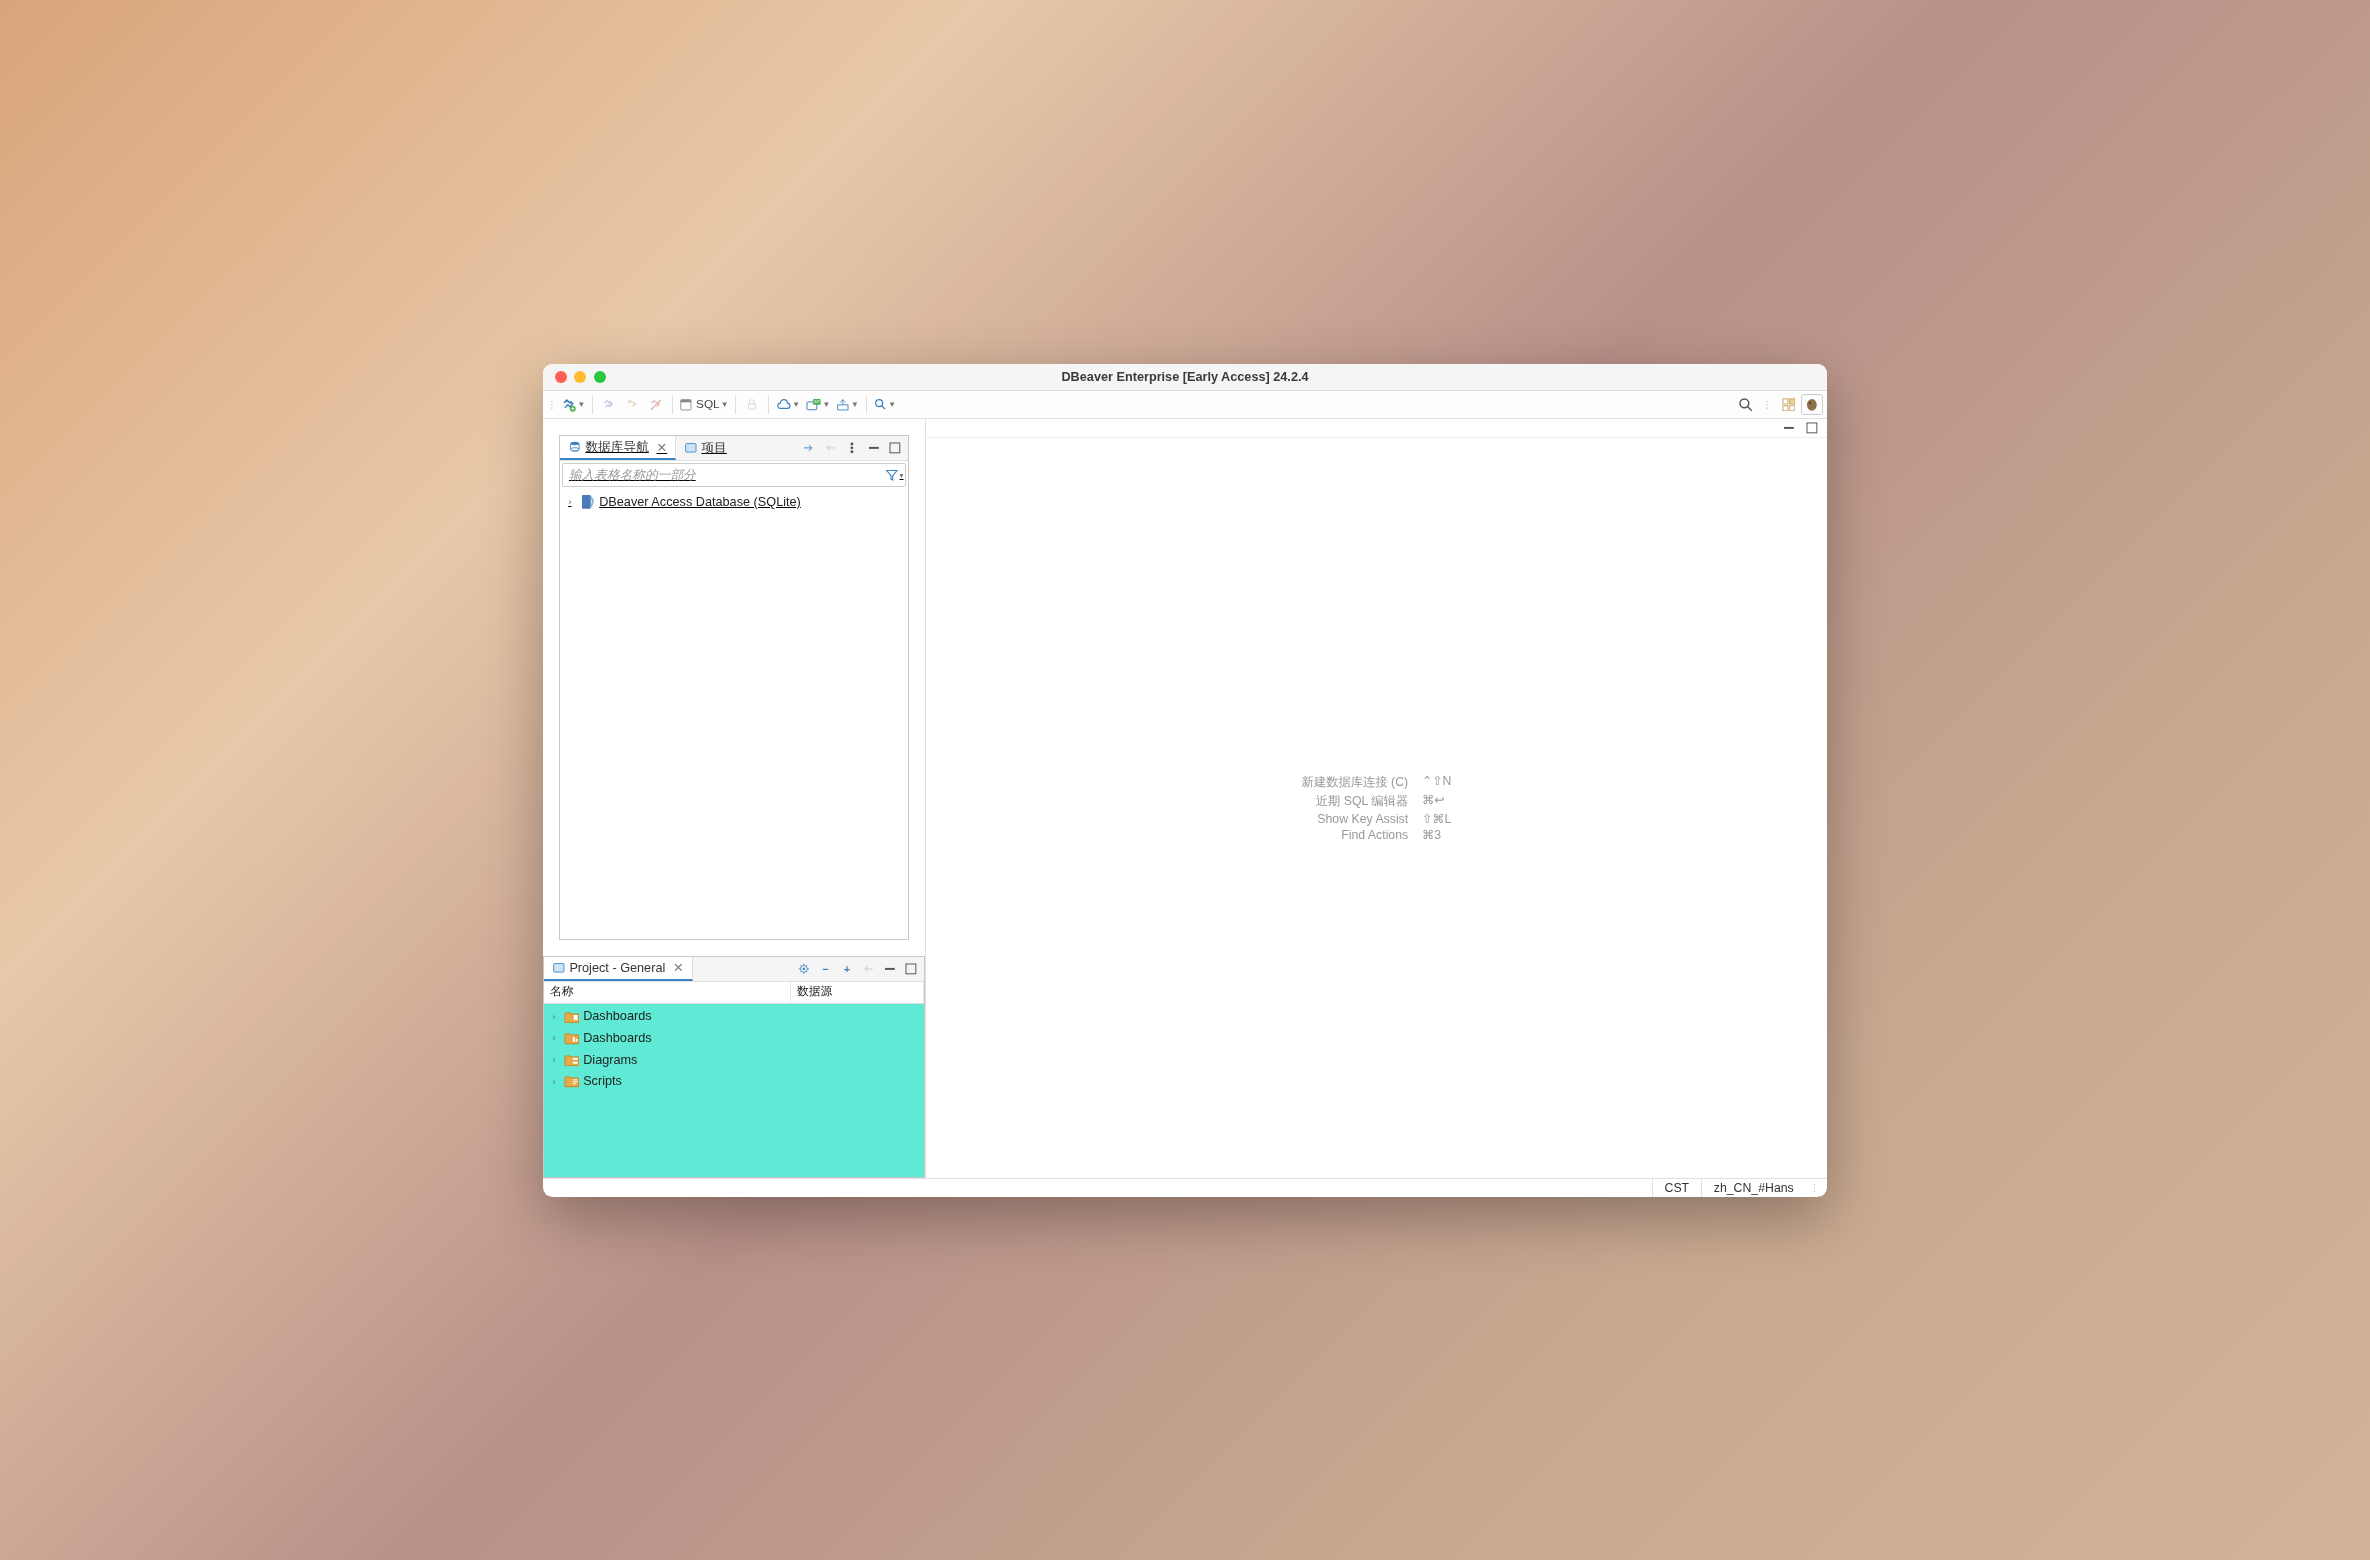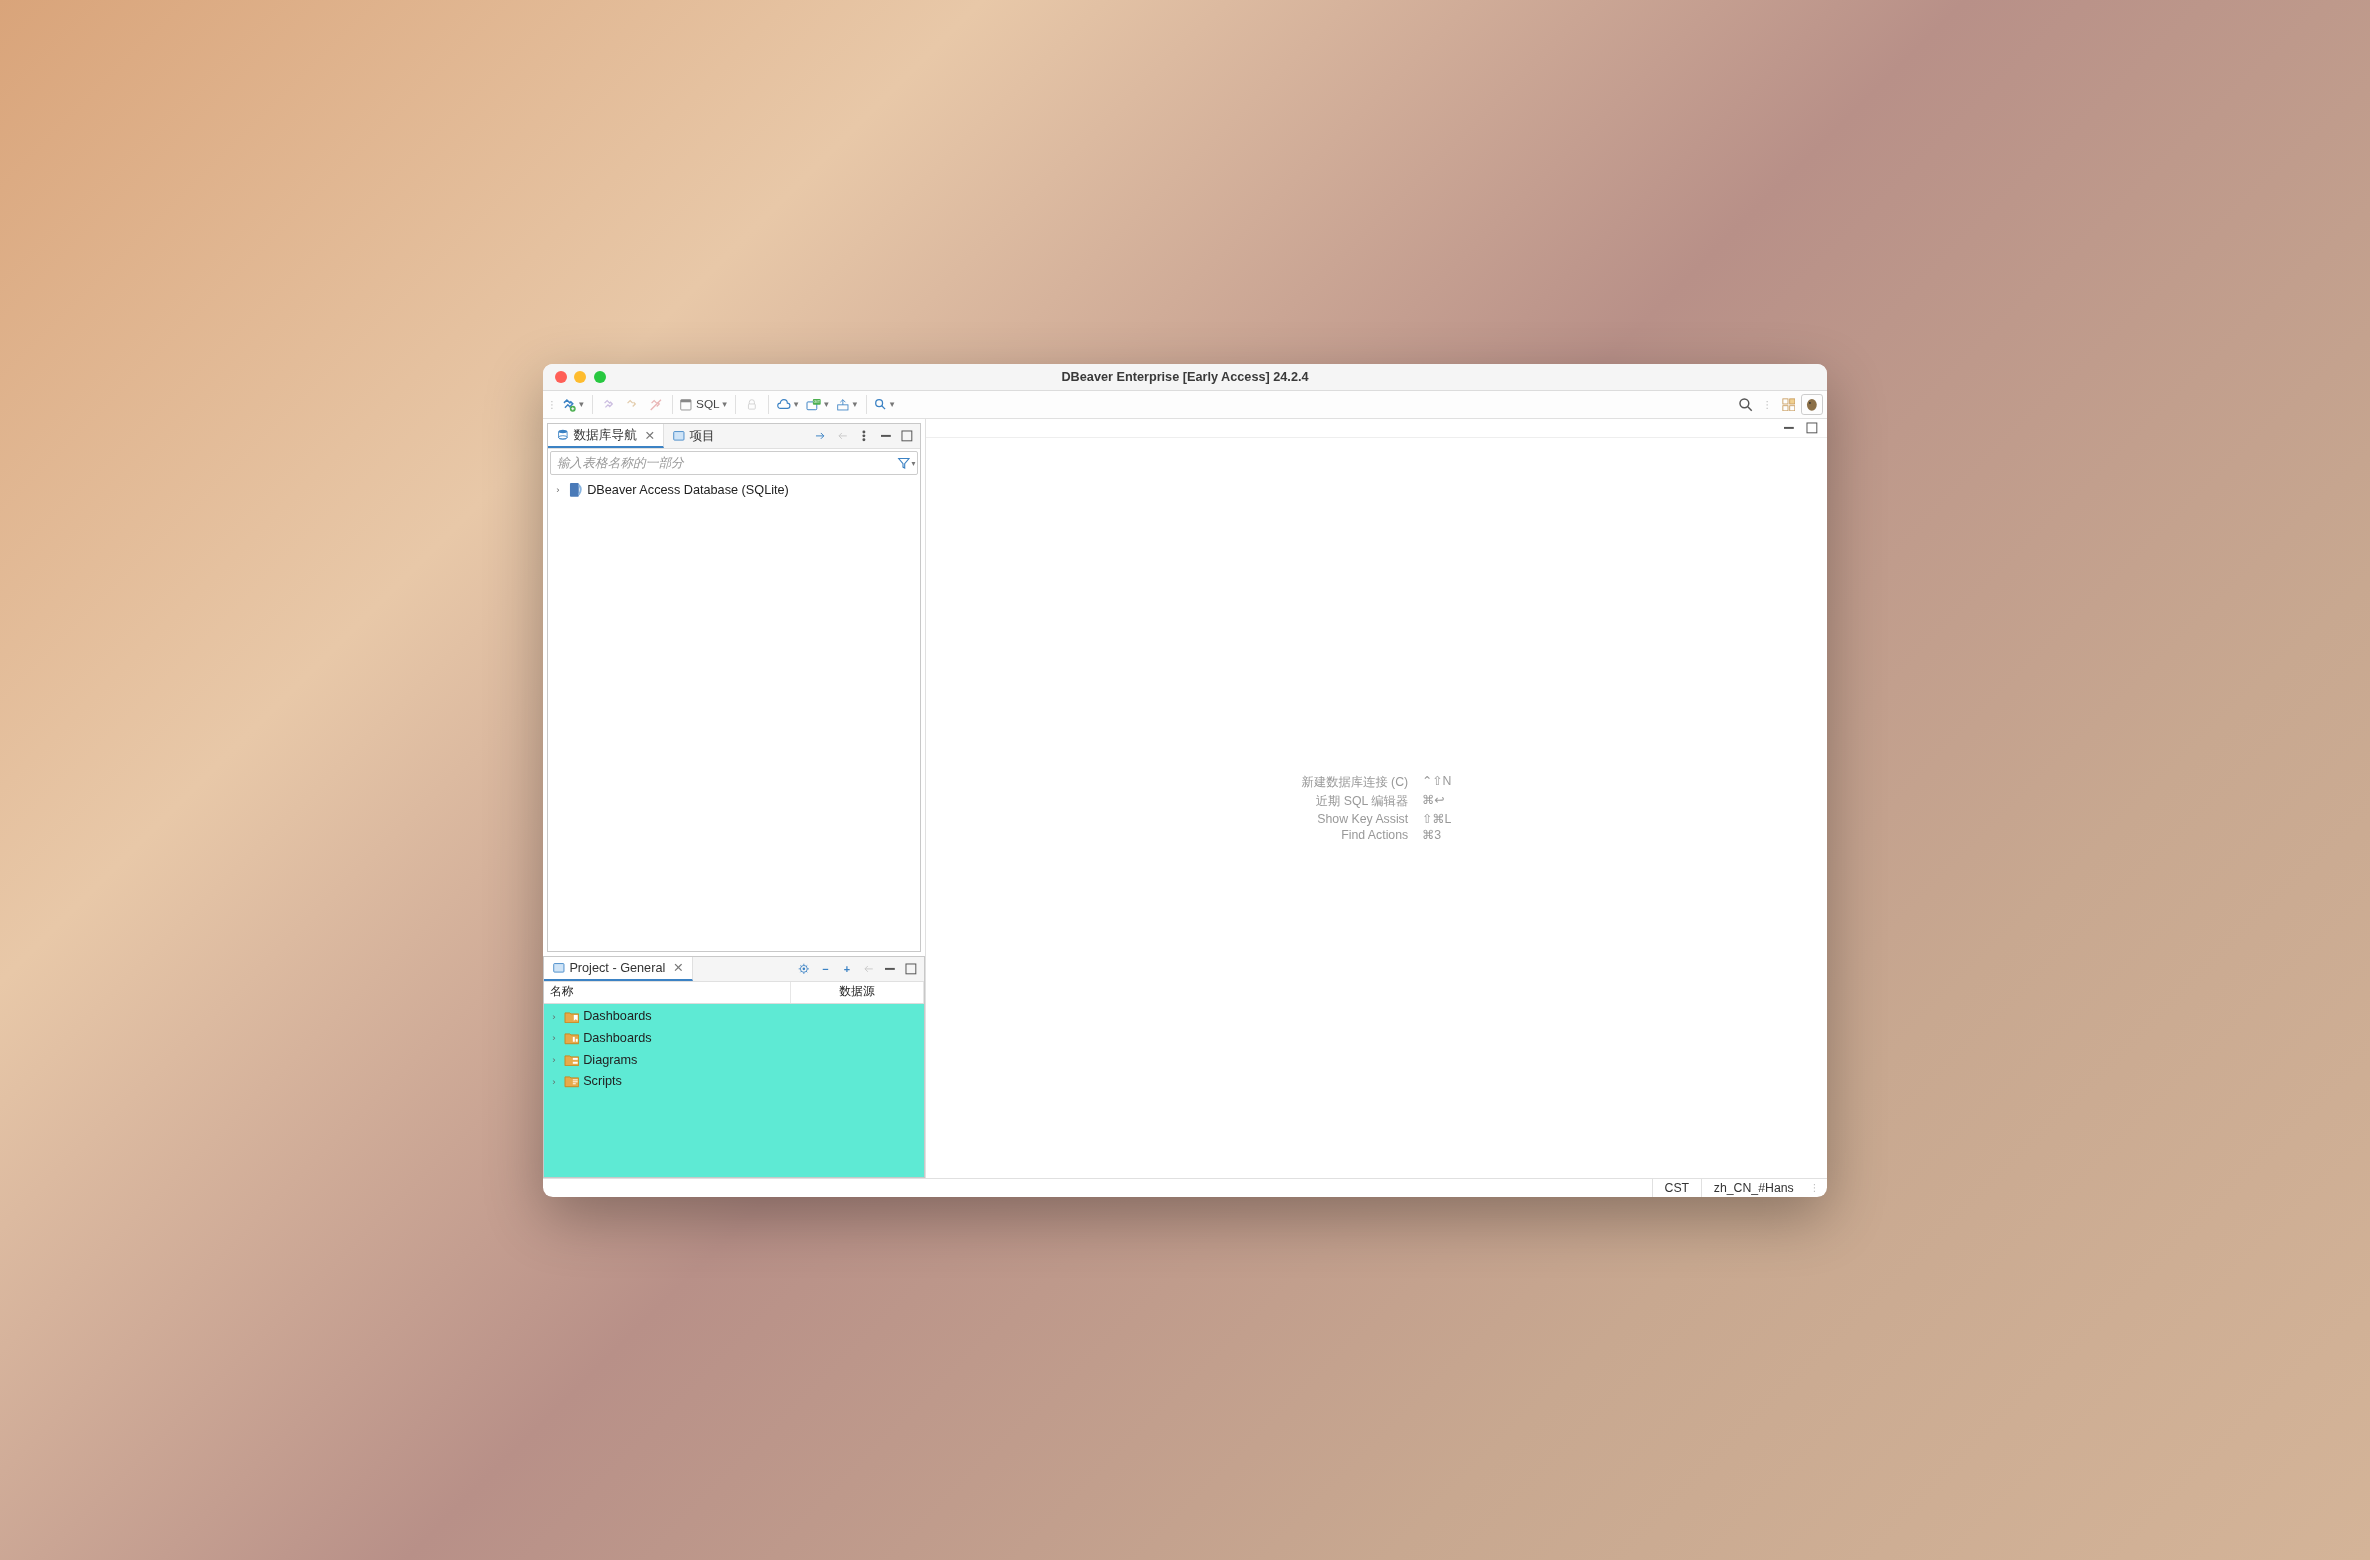--- a/index.html
+++ b/index.html
@@ -88,21 +88,21 @@
   display: flex;
   min-height: 0;
 }
 .left-panel {
   width: 383px;
   border-right: 1px solid #e0e0e0;
   display: flex;
   flex-direction: column;
   min-height: 0;
 }
-.db-nav { flex: 1; display: flex; flex-direction: column; border: 1px solid #c8c8c8; margin: 4px; min-height: 0; background: #fff; }
+.db-nav { flex: 1; display: flex; flex-direction: column; border: 1px solid #c8c8c8; margin: 16px; min-height: 0; background: #fff; text-decoration: underline; }
 .tab-header {
   display: flex;
   align-items: center;
   background: #f5f5f5;
   border-bottom: 1px solid #e0e0e0;
   height: 25.5px;
 }
 .tab {
   display: flex;
   align-items: center;
@@ -472,21 +472,21 @@
               </div>
             <div class="panel-ctrl">
                 <svg width="11.8" height="11.8" viewBox="0 0 12 12">
                   <rect x="1" y="1" width="10" height="10" stroke="#555" fill="none"></rect>
                 </svg>
               </div>
           </div>
         </div>
         <div class="proj-columns">
           <div class="proj-col" style="width:247px;">名称</div>
-          <div class="proj-col" style="flex:1;text-align:center;">数据源</div>
+          <div class="proj-col" style="flex:1;">数据源</div>
         </div>
         <div class="tree">
           <div class="tree-row">
             <span class="chevron">›</span>
             <span>
                 <svg width="15.7" height="13.7" viewBox="0 0 16 14">
                   <path d="M1 3 h5 l1 1 h8 v9 h-14 z" fill="#e8a94a" stroke="#c88820"></path>
                   <path d="M10 5 v6 l2-1.5 2 1.5 V5 z" fill="#fff"></path>
                 </svg>
               </span>

